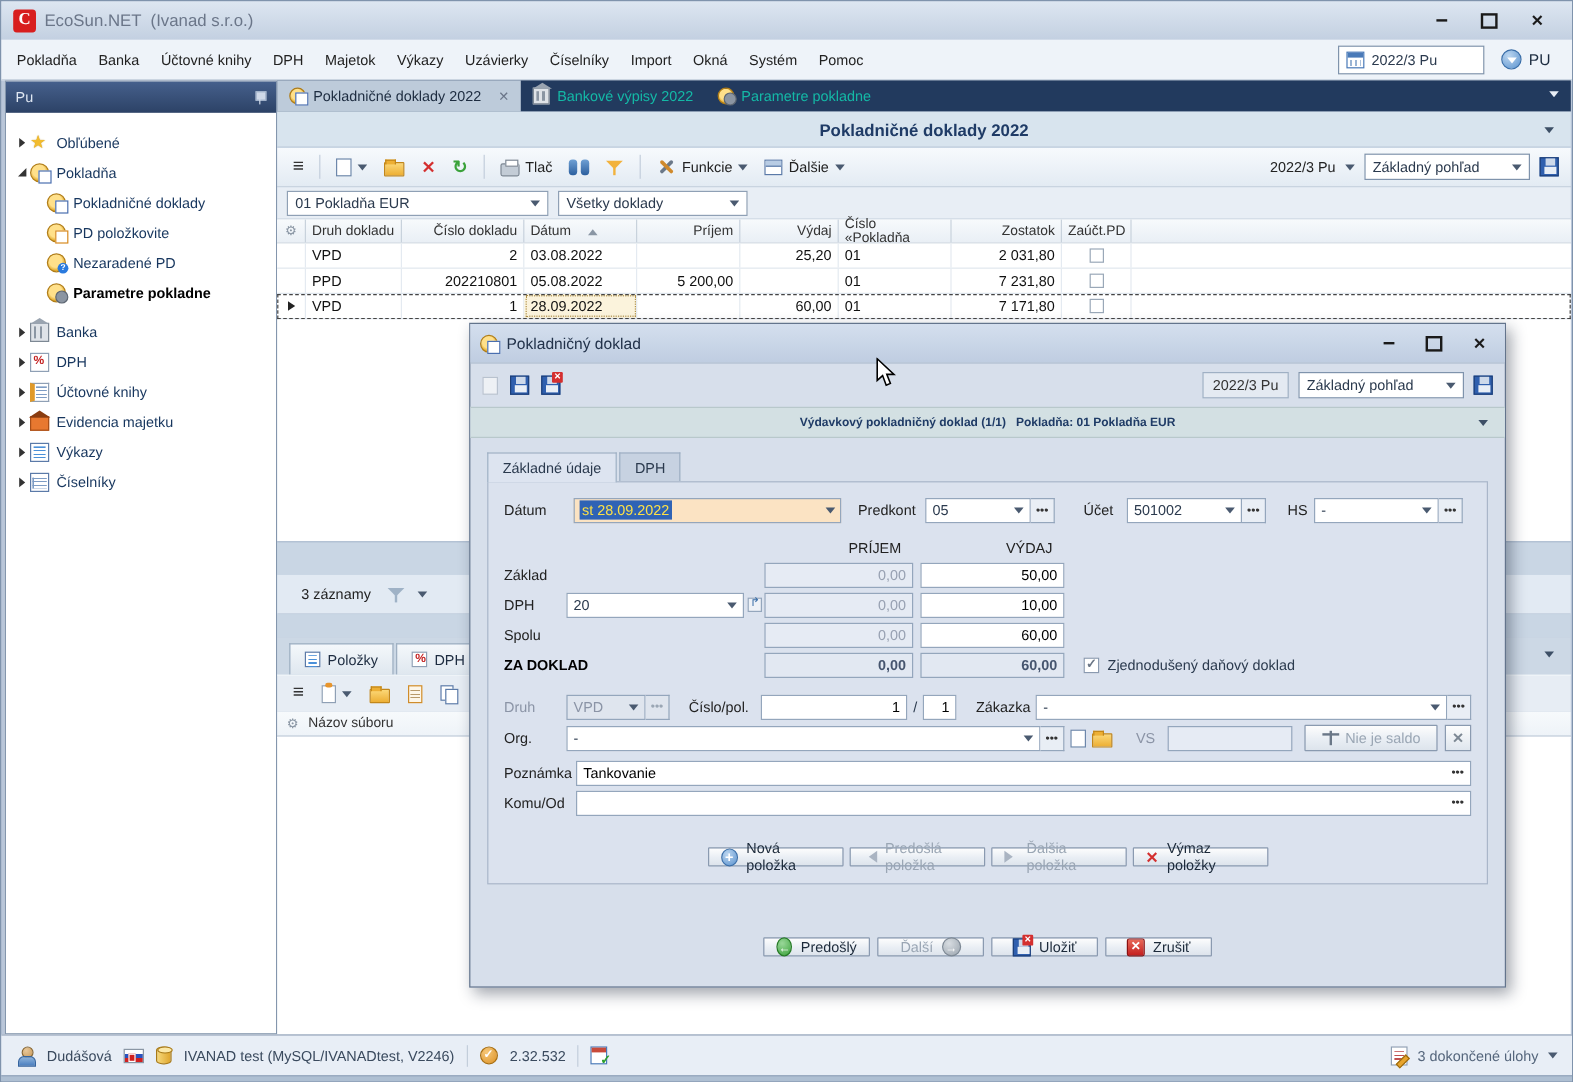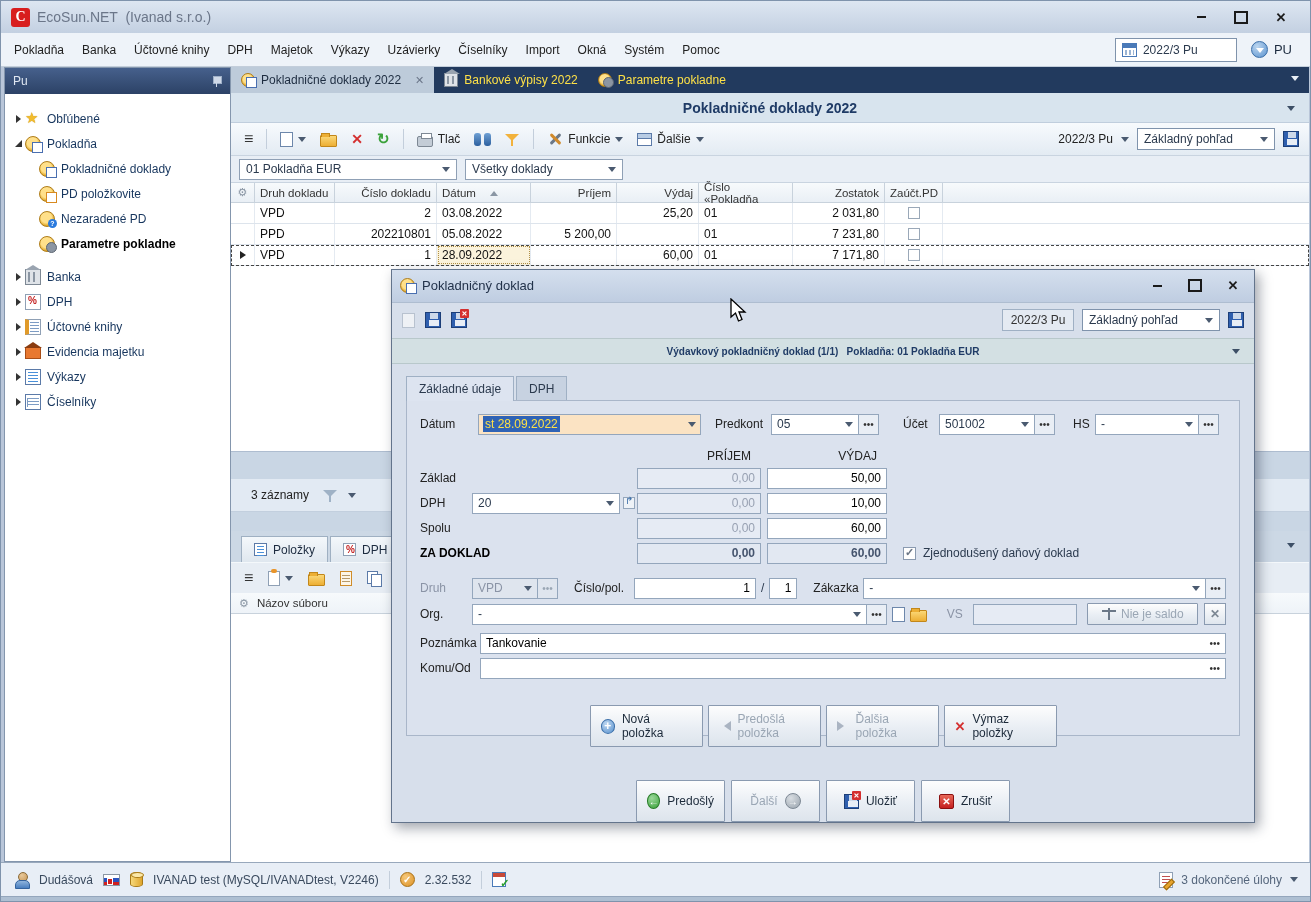--- a/index.html
+++ b/index.html
@@ -78,21 +78,21 @@
   .i-report { background:#fff; border:1px solid #5b7aa8;}
   .i-report::before { content:""; position:absolute; left:2px; top:2px; right:2px; height:10px;
      background:repeating-linear-gradient(#4a90d9 0 1px,transparent 1px 3px);}
   .i-list { background:#fff; border:1px solid #5b7aa8;}
   .i-list::before { content:""; position:absolute; left:1px; top:3px; right:1px; height:9px;
      background:repeating-linear-gradient(#7d9cc4 0 1px,transparent 1px 3px),linear-gradient(90deg,#7d9cc4 0 1px,transparent 1px);}
 
   
   .main { position:absolute; left:230px; top:66px; width:1078px; height:795px; display:flex; flex-direction:column; }
   .tabbar { height:26px; background:#223a5e; display:flex; align-items:stretch; }
-  .tab { display:flex; align-items:center; gap:6px; padding:0 10px; color:#fde047; font-size:12px;}
+  .tab { display:flex; align-items:center; gap:6px; padding:0 10px; color:#14b8a6; font-size:12px;}
   .tab.active { background:#bdcbda; color:#1d2c40; }
   .tclose::before { content:"✕"; color:#6b7689; font-size:11px; margin-left:8px;}
   .tabbar .spacer { flex:1; }
   .ddw { width:0;height:0;border:4px solid transparent;border-top:5px solid #e8eef6; margin:auto 10px;}
   .titlestrip { height:30px; background:#d8e4ee; border-bottom:1px solid #c0cedd; display:flex; align-items:center; justify-content:center; position:relative;}
   .titlestrip b { color:#1f3b66; font-size:14px; }
   .dk { position:absolute; right:14px; top:13px; width:0;height:0;border:4px solid transparent;border-top:5px solid #3d4f66;}
 
   .toolbar { height:33px; background:linear-gradient(#f7fafd,#e3ebf3); border-bottom:1px solid #c9d4e0;
     display:flex; align-items:center; gap:8px; padding:0 10px; }
@@ -237,21 +237,21 @@
   .money2 { width:120px; flex:none;}
   .i-export { width:12px; height:12px; border:1px solid #94a6bc; background:#eef2f7; margin-left:3px; position:relative;}
   .i-export::before { content:"↱"; position:absolute; left:1px; top:-3px; font-size:10px; color:#3a6ea8;}
   .cb { width:13px; height:13px; background:#fff; border:1px solid #8a9ab0; position:relative; flex:none;}
   .cb.checked::before { content:"✓"; position:absolute; left:1px; top:-2px; color:#6b7686; font-weight:bold; font-size:11px;}
   .i-scales { width:14px; height:13px; position:relative; }
   .i-scales::before { content:""; position:absolute; left:6px; top:0; width:2px; height:12px; background:#6b7888;}
   .i-scales::after { content:""; position:absolute; left:0; top:2px; width:14px; height:2px; background:#6b7888;}
   .xbtn { width:22px; height:22px; background:linear-gradient(#fdfdfd,#dfe6ee); border:1px solid #8a9ab0; display:flex; align-items:center; justify-content:center; color:#7d8894; font-weight:bold;}
 
-  .btn { display:inline-flex; align-items:center; justify-content:center; gap:7px; height:42px; padding:0 10px;
+  .btn { display:inline-flex; align-items:center; justify-content:center; gap:7px; height:16px; padding:0 10px;
      background:linear-gradient(#fdfdfd,#e9eef4 55%,#dde4ec); border:1px solid #8a9ab0; color:#1c2a3a; border-radius:1px;}
   .btn.dis { color:#9aa6b4; }
   .itembtns { display:flex; justify-content:center; gap:5px; margin-top:26px;}
   .itembtns .btn { width:113px; }
   .navbtns { display:flex; justify-content:center; gap:6px; margin-top:44px;}
   .navbtns .btn { width:89px; }
   .i-plus { width:15px; height:15px; border-radius:50%; background:radial-gradient(circle at 35% 30%,#bcd6f0,#5b93cf); border:1px solid #3a6ea8; color:#fff; font-weight:bold; font-size:12px; line-height:13px; text-align:center;}
   .i-plus::before { content:"+"; }
   .arr-l { width:0;height:0;border:5px solid transparent;border-right:7px solid #aab4c2;}
   .arr-r { width:0;height:0;border:5px solid transparent;border-left:7px solid #aab4c2;}

